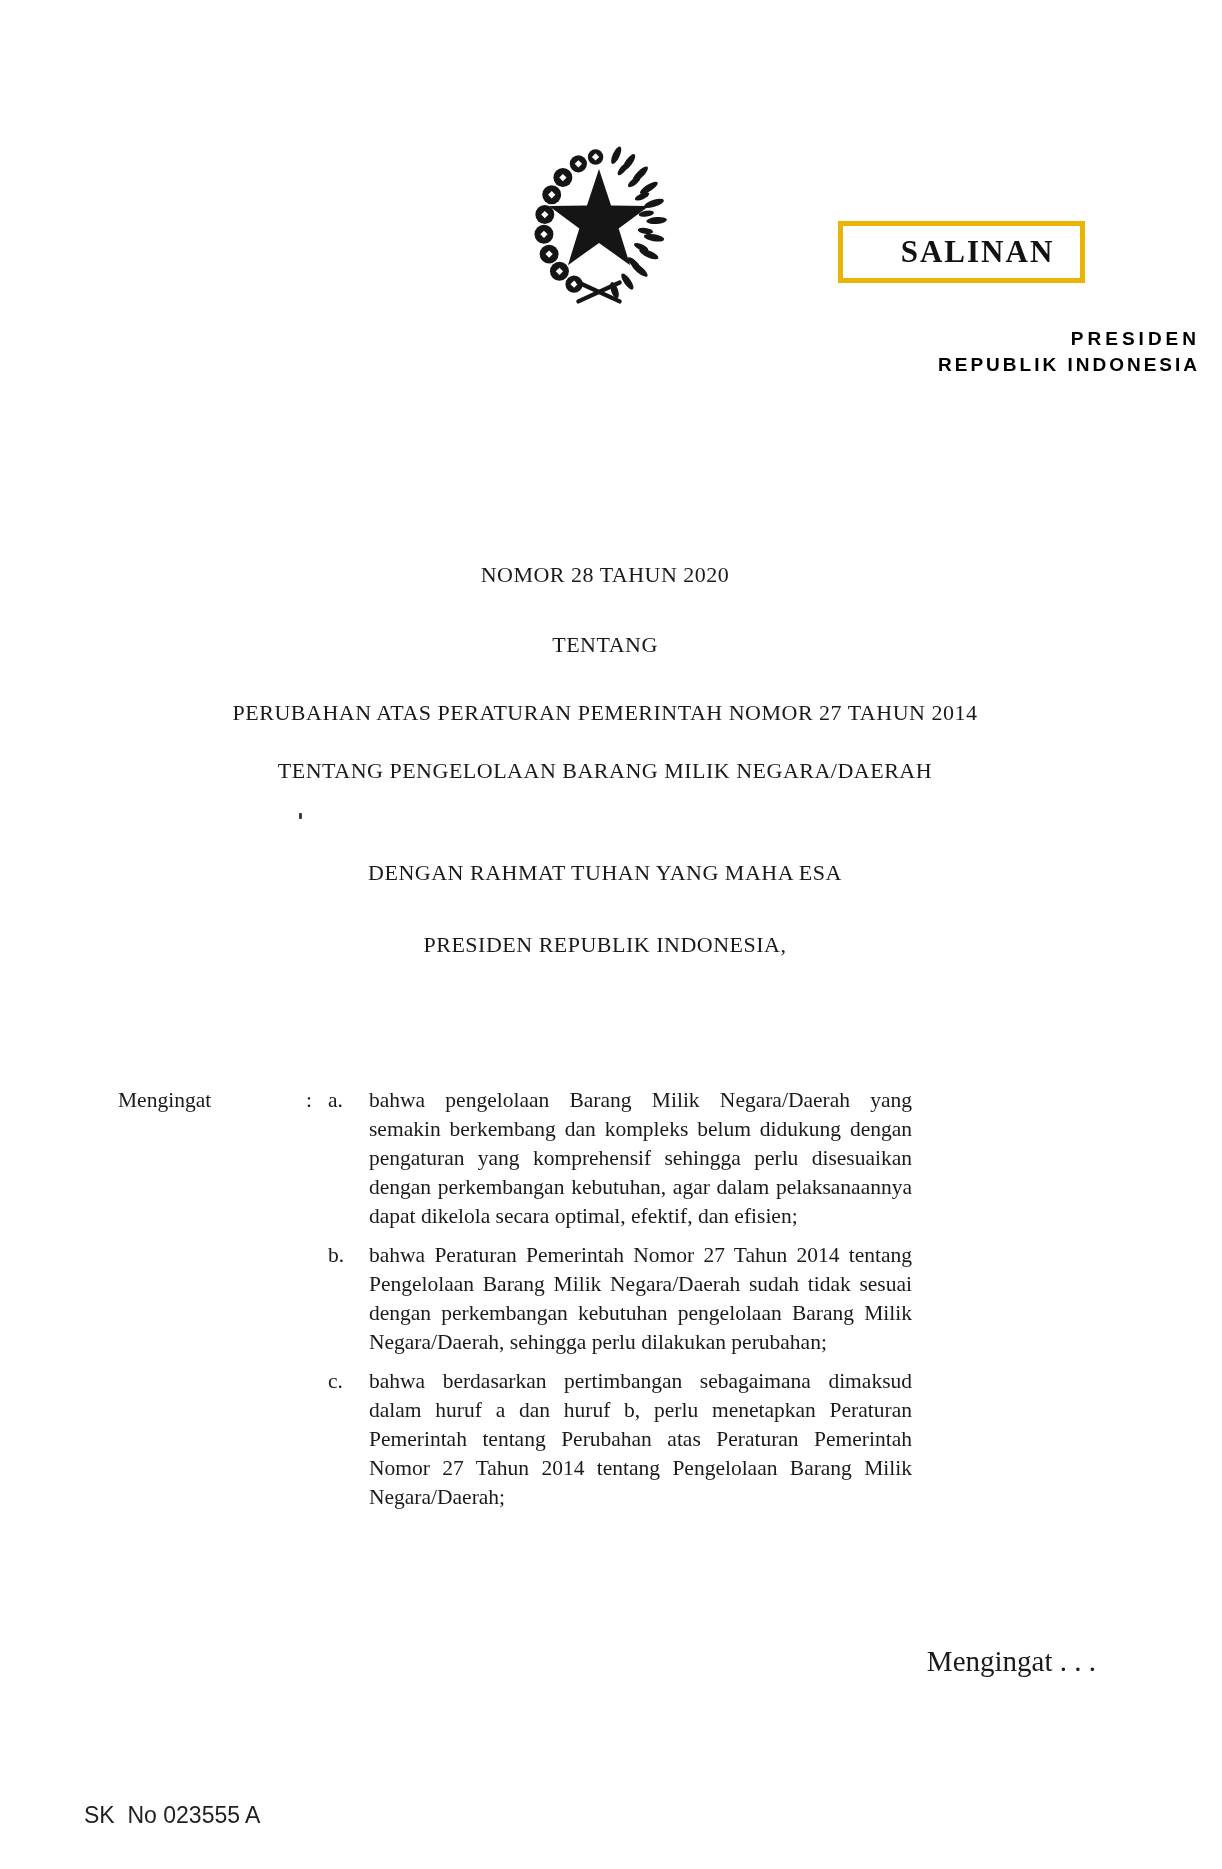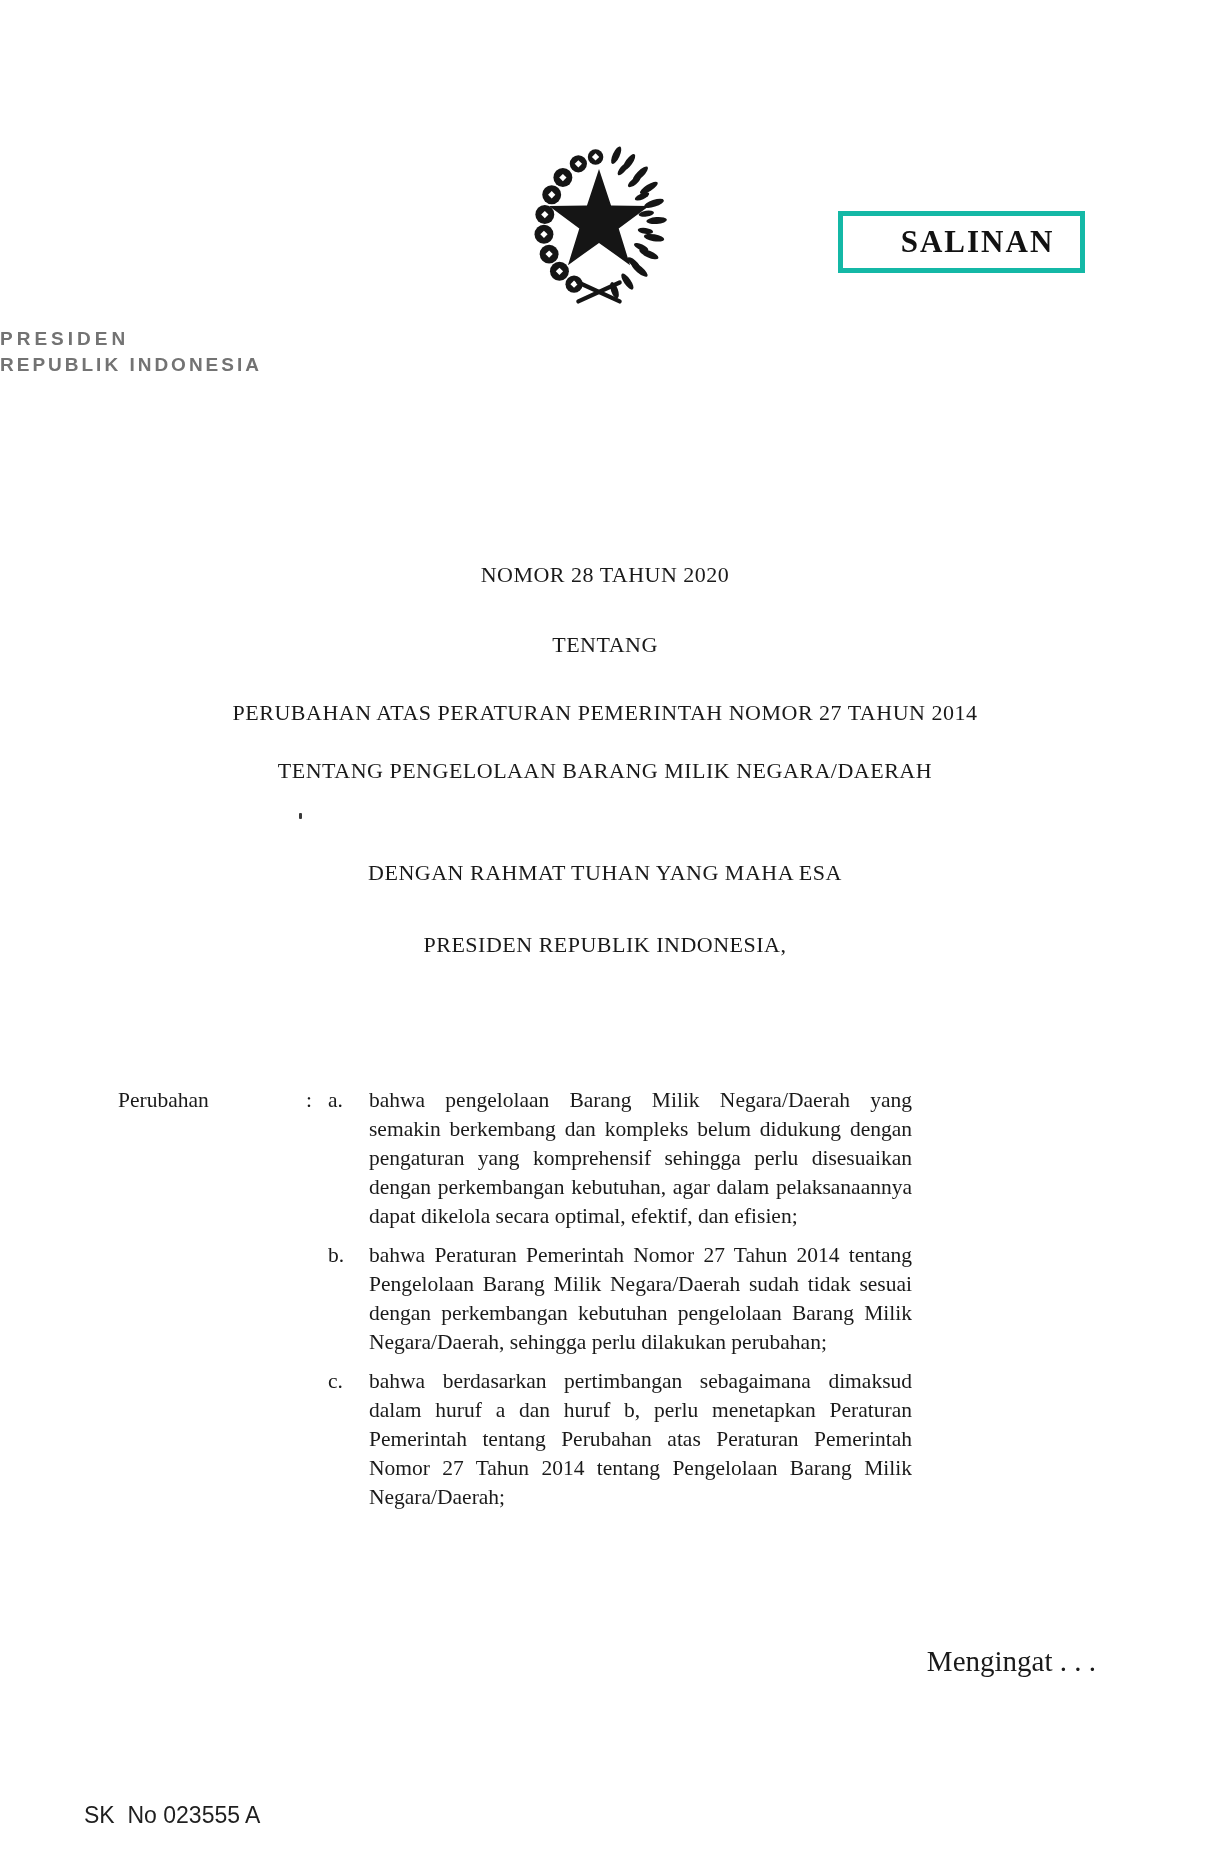--- a/index.html
+++ b/index.html
@@ -3,28 +3,28 @@
 <meta charset="utf-8">
 <style>
   html,body{margin:0;padding:0;background:#e8e8e8;}
   #page{
     position:relative;width:1222px;height:1869px;background:#ffffff;
     font-family:"Liberation Serif",serif;color:#1a1a1a;overflow:hidden;
     margin:0 auto;
   }
   
   .emblem{position:absolute;left:513px;top:138px;width:172px;height:178px;}
-  .letterhead{position:absolute;left:0;top:326px;width:1200px;text-align:left;
-    font-family:"Liberation Sans",sans-serif;font-weight:bold;color:#737373;}
+  .letterhead{position:absolute;left:0;top:326px;width:1200px;text-align:right;
+    font-family:"Liberation Sans",sans-serif;font-weight:bold;color:#000000;}
   .lh1{font-size:19px;letter-spacing:4px;line-height:26px;}
   .lh2{font-size:19px;letter-spacing:3px;line-height:26px;}
   
   .stamp{
-    position:absolute;left:838px;top:211px;width:247px;height:62px;
-    border:5px solid #14b8a6;box-sizing:border-box;
+    position:absolute;left:838px;top:221px;width:247px;height:62px;
+    border:5px solid #eab308;box-sizing:border-box;
     display:flex;align-items:center;justify-content:center;
     font-weight:bold;font-size:31px;letter-spacing:2px;color:#121212;padding-left:32px;
   }
   
   .cline{position:absolute;left:0;width:1210px;text-align:center;
     font-size:22px;letter-spacing:0.5px;white-space:nowrap;}
   .t1{top:492px;}
   .t2{top:562px;}
   .t3{top:632px;}
   .t4{top:700px;}
@@ -138,21 +138,21 @@
   <div class="cline t2">NOMOR 28 TAHUN 2020</div>
   <div class="cline t3">TENTANG</div>
   <div class="cline t4">PERUBAHAN ATAS PERATURAN PEMERINTAH NOMOR 27 TAHUN 2014</div>
   <div class="cline t5">TENTANG PENGELOLAAN BARANG MILIK NEGARA/DAERAH</div>
   <div class="artifact"></div>
   <div class="cline t6">DENGAN RAHMAT TUHAN YANG MAHA ESA</div>
   <div class="cline t7">PRESIDEN REPUBLIK INDONESIA,</div>
 
   <div class="consider">
     <div class="c-row">
-      <div class="c-label">Perubahan</div>
+      <div class="c-label">Mengingat</div>
       <div class="c-colon">:</div>
       <div class="c-items">
         <div class="c-item">
           <div class="c-marker">a.</div>
           <div class="c-text">bahwa pengelolaan Barang Milik Negara/Daerah yang semakin berkembang dan kompleks belum didukung dengan pengaturan yang komprehensif sehingga perlu disesuaikan dengan perkembangan kebutuhan, agar dalam pelaksanaannya dapat dikelola secara optimal, efektif, dan efisien;</div>
         </div>
         <div class="c-item">
           <div class="c-marker">b.</div>
           <div class="c-text">bahwa Peraturan Pemerintah Nomor 27 Tahun 2014 tentang Pengelolaan Barang Milik Negara/Daerah sudah tidak sesuai dengan perkembangan kebutuhan pengelolaan Barang Milik Negara/Daerah, sehingga perlu dilakukan perubahan;</div>
         </div>

